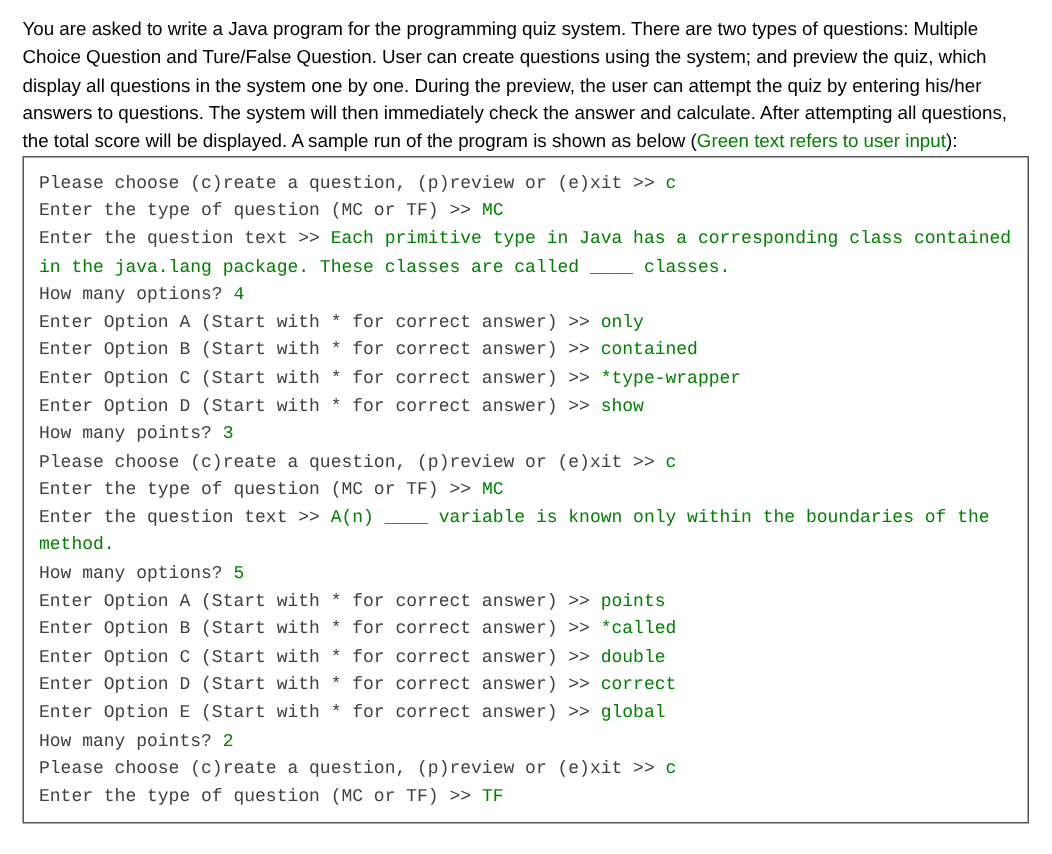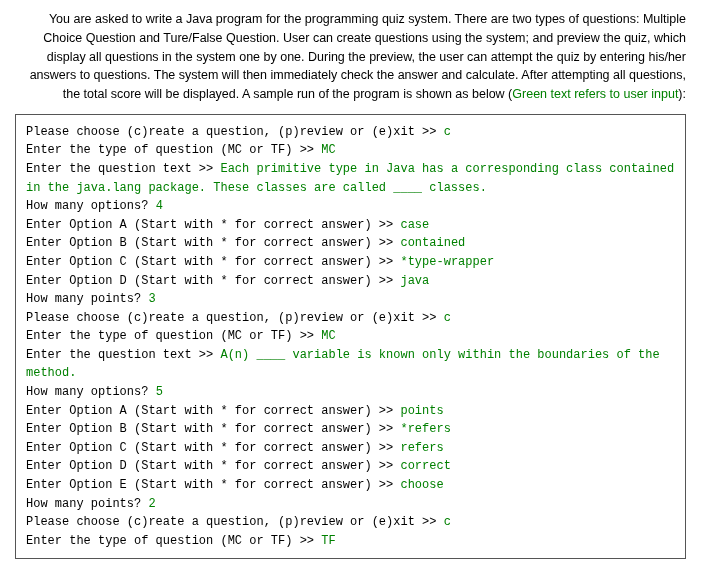--- a/index.html
+++ b/index.html
@@ -14,69 +14,67 @@
       background: #fff;
       color: #000;
       width: 701px;
       min-height: 569px;
       padding: 10px 15px;
     }
 
     .description {
       font-size: 12.5px;
       line-height: 1.5;
-      margin-bottom: 10px;
       color: #000;
-      text-align: right;
     }
 
     .description .green-text {
       color: green;
     }
 
     .terminal-box {
       border: 1px solid #555;
       padding: 8px 10px;
       font-family: 'Courier New', Courier, monospace;
       font-size: 12px;
       line-height: 1.55;
       color: #000;
       background: #fff;
     }
 
     .terminal-box .black {
-      color: #000000;
+      color: #404040;
     }
 
     .terminal-box .green {
       color: green;
     }
   </style>
 </head>
 <body>
 
 <p class="description">
   You are asked to write a Java program for the programming quiz system. There are two types of questions: Multiple Choice Question and Ture/False Question. User can create questions using the system; and preview the quiz, which display all questions in the system one by one. During the preview, the user can attempt the quiz by entering his/her answers to questions. The system will then immediately check the answer and calculate. After attempting all questions, the total score will be displayed. A sample run of the program is shown as below (<span class="green-text">Green text refers to user input</span>):
 </p>
 
 <div class="terminal-box">
   <span class="black">Please choose (c)reate a question, (p)review or (e)xit &gt;&gt; </span><span class="green">c</span><br>
   <span class="black">Enter the type of question (MC or TF) &gt;&gt; </span><span class="green">MC</span><br>
   <span class="black">Enter the question text &gt;&gt; </span><span class="green">Each primitive type in Java has a corresponding class contained in the java.lang package. These classes are called ____ classes.</span><br>
   <span class="black">How many options? </span><span class="green">4</span><br>
-  <span class="black">Enter Option A (Start with * for correct answer) &gt;&gt; </span><span class="green">case</span><br>
+  <span class="black">Enter Option A (Start with * for correct answer) &gt;&gt; </span><span class="green">only</span><br>
   <span class="black">Enter Option B (Start with * for correct answer) &gt;&gt; </span><span class="green">contained</span><br>
   <span class="black">Enter Option C (Start with * for correct answer) &gt;&gt; </span><span class="green">*type-wrapper</span><br>
-  <span class="black">Enter Option D (Start with * for correct answer) &gt;&gt; </span><span class="green">java</span><br>
+  <span class="black">Enter Option D (Start with * for correct answer) &gt;&gt; </span><span class="green">show</span><br>
   <span class="black">How many points? </span><span class="green">3</span><br>
   <span class="black">Please choose (c)reate a question, (p)review or (e)xit &gt;&gt; </span><span class="green">c</span><br>
   <span class="black">Enter the type of question (MC or TF) &gt;&gt; </span><span class="green">MC</span><br>
   <span class="black">Enter the question text &gt;&gt; </span><span class="green">A(n) ____ variable is known only within the boundaries of the method.</span><br>
   <span class="black">How many options? </span><span class="green">5</span><br>
   <span class="black">Enter Option A (Start with * for correct answer) &gt;&gt; </span><span class="green">points</span><br>
-  <span class="black">Enter Option B (Start with * for correct answer) &gt;&gt; </span><span class="green">*refers</span><br>
-  <span class="black">Enter Option C (Start with * for correct answer) &gt;&gt; </span><span class="green">refers</span><br>
+  <span class="black">Enter Option B (Start with * for correct answer) &gt;&gt; </span><span class="green">*called</span><br>
+  <span class="black">Enter Option C (Start with * for correct answer) &gt;&gt; </span><span class="green">double</span><br>
   <span class="black">Enter Option D (Start with * for correct answer) &gt;&gt; </span><span class="green">correct</span><br>
-  <span class="black">Enter Option E (Start with * for correct answer) &gt;&gt; </span><span class="green">choose</span><br>
+  <span class="black">Enter Option E (Start with * for correct answer) &gt;&gt; </span><span class="green">global</span><br>
   <span class="black">How many points? </span><span class="green">2</span><br>
   <span class="black">Please choose (c)reate a question, (p)review or (e)xit &gt;&gt; </span><span class="green">c</span><br>
   <span class="black">Enter the type of question (MC or TF) &gt;&gt; </span><span class="green">TF</span><br>
 </div>
 
 </body></html>

